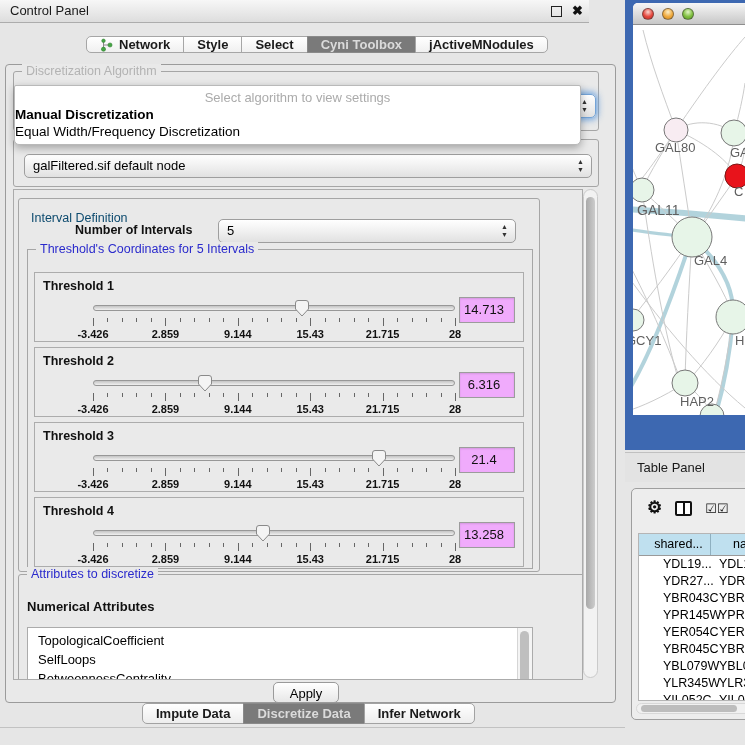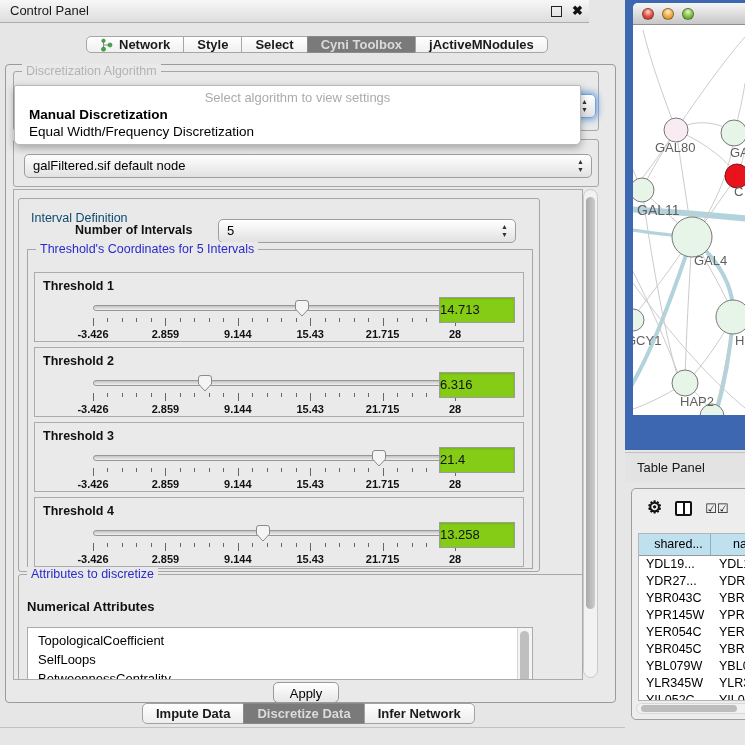--- a/index.html
+++ b/index.html
@@ -35,21 +35,21 @@
 
   #algo-group{left:7px;top:6px;width:586px;height:60px;}
   #algo-group .gtitle{color:#B3B3B3;}
   #algo-combo{left:10px;top:22px;width:572px;height:24px;border-color:#74A3D6;
               box-shadow:0 0 6px 2px rgba(96,155,220,0.85);}
 
   
   #popup{position:absolute;left:8px;top:20px;width:565px;background:#FFFFFF;border:1px solid #B9B9B9;
          border-radius:2px 2px 5px 5px;box-shadow:0 3px 9px rgba(0,0,0,0.3);z-index:10;padding:3px 0 4px;}
   .popup-hint{text-align:center;color:#ABABAB;font-size:13px;line-height:17px;}
-  .popup-item{font-size:13.5px;line-height:17px;padding-left:14px;color:#000;}
+  .popup-item{font-size:13.5px;line-height:17px;padding-left:0;color:#000;}
   .popup-item.bold{font-weight:bold;}
 
   #td-group{left:7px;top:74px;width:586px;height:48px;}
   #td-group .gtitle{color:#222;}
   #td-combo{left:10px;top:14px;width:568px;height:24px;}
 
   
   #viewport{position:absolute;left:7px;top:124px;width:568px;height:489px;border:1px solid #ABABAB;
             overflow:hidden;background:#E9E9E9;}
   #vscroll{position:absolute;left:577px;top:124px;width:15px;height:489px;background:#F2F2F2;
@@ -66,22 +66,22 @@
 
   .th-row{position:absolute;left:6px;width:490px;height:70px;background:#EAEAEA;border:1px solid #ACACAC;box-sizing:border-box;}
   .th-label{position:absolute;left:8px;top:6px;font-weight:bold;font-size:12.5px;}
   .slider{position:absolute;left:58px;top:26px;width:362px;height:42px;}
   .track{position:absolute;left:0;top:6px;width:100%;height:6px;border:1px solid #979797;border-radius:4px;
          background:linear-gradient(#C4C4C4,#F0F0F0);box-sizing:border-box;}
   .thumb{position:absolute;top:0;transform:translateX(-50%);}
   .tick{position:absolute;top:19px;width:1px;height:4px;background:#666;}
   .tick.major{height:8px;}
   .tick-label{position:absolute;top:29px;transform:translateX(-50%);font-size:11px;font-weight:bold;color:#111;white-space:nowrap;}
-  .val{position:absolute;right:8px;top:24px;width:76px;height:26px;background:#84cc16;border:1px solid #9C9C9C;
-       font-size:13px;line-height:24px;text-align:left;padding-right:6px;box-sizing:border-box;
+  .val{position:absolute;right:8px;top:24px;width:56px;height:26px;background:#f0abfc;border:1px solid #9C9C9C;
+       font-size:13px;line-height:24px;text-align:center;padding-right:6px;box-sizing:border-box;
        box-shadow:inset 0 1px 2px rgba(0,0,0,0.12);}
 
   #attr-group{left:4px;top:384px;width:616px;height:150px;}
   #attr-group > .gtitle{color:#2A2ACC;}
   #attr-title{position:absolute;left:8px;top:24px;font-weight:bold;font-size:13px;}
   #attr-list{position:absolute;left:8px;top:52px;width:506px;height:100px;background:#FFF;
              border:1px solid #ABABAB;box-sizing:border-box;overflow:hidden;}
   .attr-item{padding-left:10px;line-height:19px;font-size:13px;color:#000;}
   .attr-item:first-child{padding-top:3px;}
   #attr-scroll{position:absolute;right:0;top:0;width:14px;height:100%;background:#F4F4F4;border-left:1px solid #D5D5D5;}
@@ -123,21 +123,21 @@
   .spliticon{width:17px;height:15px;border:2px solid #111;border-radius:2px;position:relative;box-sizing:border-box;background:#fff;}
   .spliticon::after{content:"";position:absolute;left:50%;top:0;width:2px;height:100%;background:#111;transform:translateX(-50%);}
   .checks{font-size:13px;color:#111;letter-spacing:0px;}
   #tp-table{position:absolute;left:6px;top:44px;width:126px;height:168px;background:#FFF;
             border:1px solid #B5B5B5;overflow:hidden;box-sizing:border-box;}
   #tp-head{display:flex;height:21px;border-bottom:1px solid #9A9A9A;background:#BFE0EF;}
   .tp-hcell{line-height:21px;font-size:12.5px;color:#000;box-sizing:border-box;padding-left:8px;}
   .tp-hcell.c1{width:72px;border-right:1px solid #8FB0C0;text-align:center;}
   .tp-hcell.c2{flex:1;text-align:left;padding-left:22px;}
   .tp-row{display:flex;height:17px;line-height:17px;font-size:12.5px;color:#000;}
-  .tp-c1{width:72px;padding-left:7px;box-sizing:border-box;white-space:nowrap;}
+  .tp-c1{width:72px;padding-left:24px;box-sizing:border-box;white-space:nowrap;}
   .tp-c2{flex:1;padding-left:8px;white-space:nowrap;}
   #tp-hscroll{position:absolute;left:4px;top:214px;width:124px;height:11px;background:#F1F1F1;
               border:1px solid #D8D8D8;border-radius:6px;box-sizing:border-box;}
   #tp-hscroll .hthumb{position:absolute;left:4px;top:1px;height:7px;width:96px;background:#BDBDBD;border-radius:4px;}
 </style>
 </head>
 <body>
 
 <div id="root">
 

